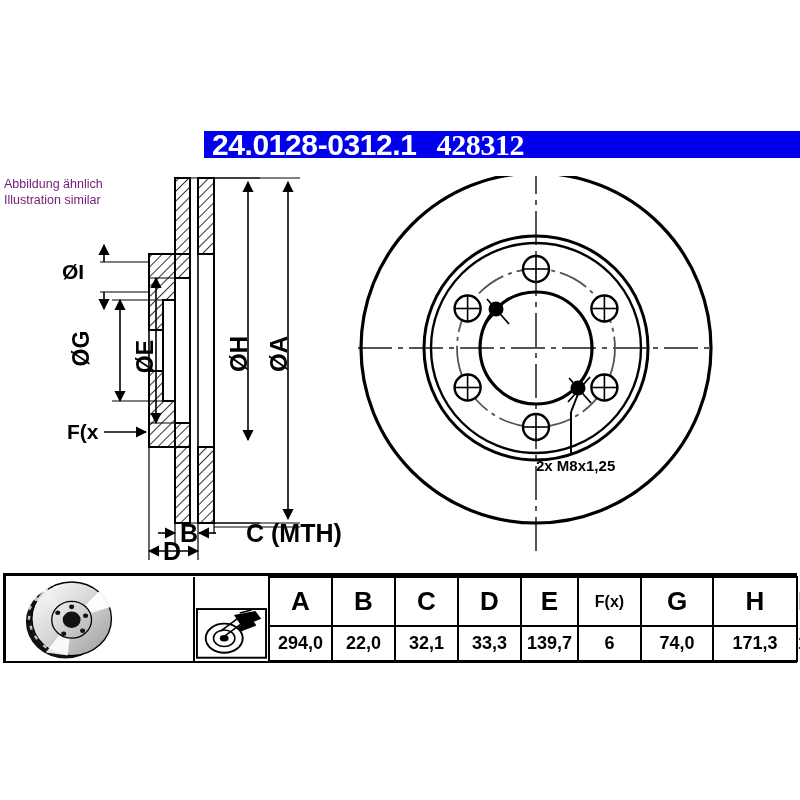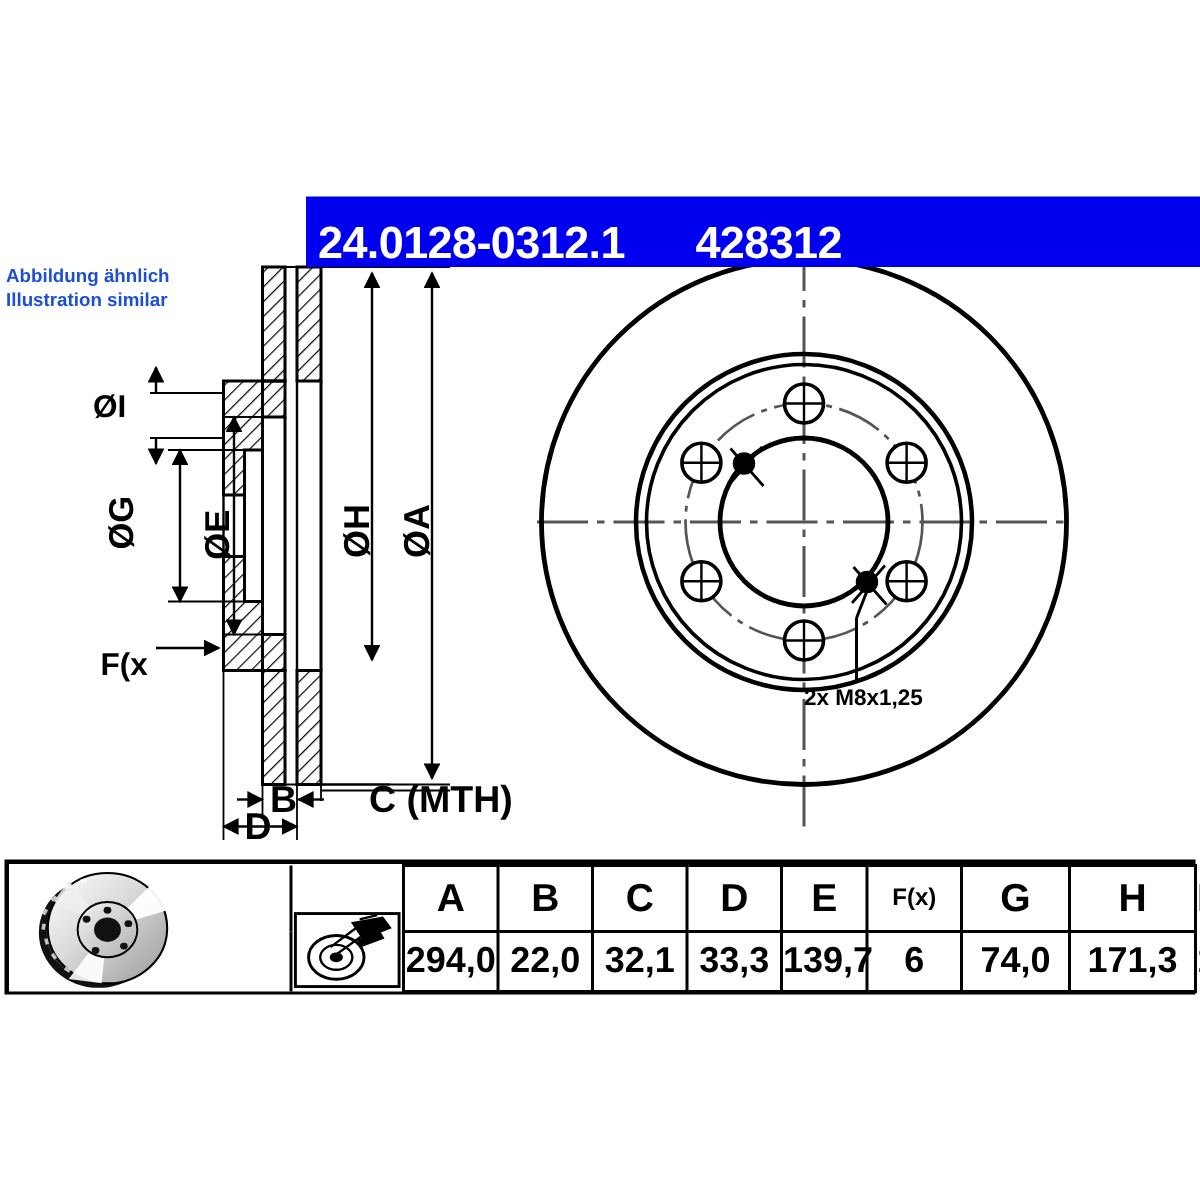--- a/index.html
+++ b/index.html
@@ -19,49 +19,50 @@
     background: #ffffff;
     overflow: hidden;
   }
 
   
   #header-bar {
     position: absolute;
     left: 204px;
     top: 131px;
     width: 596px;
-    height: 47px;
+    height: 27px;
     background: #0000ee;
     z-index: 40;
     display: flex;
-    align-items: flex-end;
+    align-items: center;
     box-sizing: border-box;
     padding-left: 8px;
   }
   #header-bar .code {
     color: #ffffff;
     font-weight: bold;
     font-size: 30px;
     letter-spacing: -0.4px;
     white-space: nowrap;
     line-height: 1;
   }
   #header-bar .code.part-no {
-    margin-left: 47px;
+    margin-left: 20px;
+    font-family: Liberation Serif, serif;
   }
 
   
   #note-block {
     position: absolute;
     left: 4px;
     top: 176px;
     z-index: 30;
     font-size: 12.5px;
-    font-weight: bold;
-    color: #1d4ed8;
+    font-weight: normal;
+    color: #701a75;
     line-height: 1.28;
     white-space: nowrap;
   }
 
   
   #drawing {
     position: absolute;
     left: 0;
     top: 0;
     width: 800px;
@@ -106,21 +107,21 @@
     text-align: center;
     vertical-align: middle;
     font-weight: bold;
     font-size: 23px;
     padding: 0;
     color: #000;
     background: #fff;
   }
   #data-table td.hdr { font-size: 26px; }
   #data-table td.hdr.small { font-size: 16px; }
-  #data-table td.val { font-size: 24px; margin-top: 31px; }
+  #data-table td.val { font-size: 18px; margin-top: 31px; }
   #data-table td.pic-cell {
     border-top: none;
     border-left: none;
     border-bottom: none;
     padding: 0;
   }
   #data-table tr.row-head td.pic-cell,
   #data-table tr.row-val td.pic-cell { border-right: 2px solid #000; }
   .cell-img { display: block; width: 100%; height: 100%; }
 </style>
@@ -305,21 +306,21 @@
   <div class="dimlabel" style="left:62px; top:261px; font-size:21px;">ØI</div>
 
   <div class="dimlabel rot" style="left:81px; top:337px; font-size:23px; width:60px; text-align:center; margin-left:-30px;">ØG</div>
 
   <div class="dimlabel rot" style="left:145px; top:345px; font-size:23px; width:60px; text-align:center; margin-left:-30px;">ØE</div>
 
   <div class="dimlabel rot" style="left:239px; top:342px; font-size:24px; width:64px; text-align:center; margin-left:-32px;">ØH</div>
 
   <div class="dimlabel rot" style="left:279px; top:342px; font-size:24px; width:64px; text-align:center; margin-left:-32px;">ØA</div>
 
-  <div class="dimlabel" style="left:67px; top:421px; font-size:21px;margin-top:12px;">F(x</div>
+  <div class="dimlabel" style="left:67px; top:421px; font-size:21px;">F(x</div>
 
   <div class="dimlabel" style="left:180px; top:521px; font-size:25px;">B</div>
 
   <div class="dimlabel" style="left:246px; top:521px; font-size:25px;">C (MTH)</div>
 
   <div class="dimlabel" style="left:163px; top:539px; font-size:25px;">D</div>
 
   <div class="dimlabel" style="left:536px; top:458px; font-size:15px;">2x M8x1,25</div>
 
   <div id="data-table">

